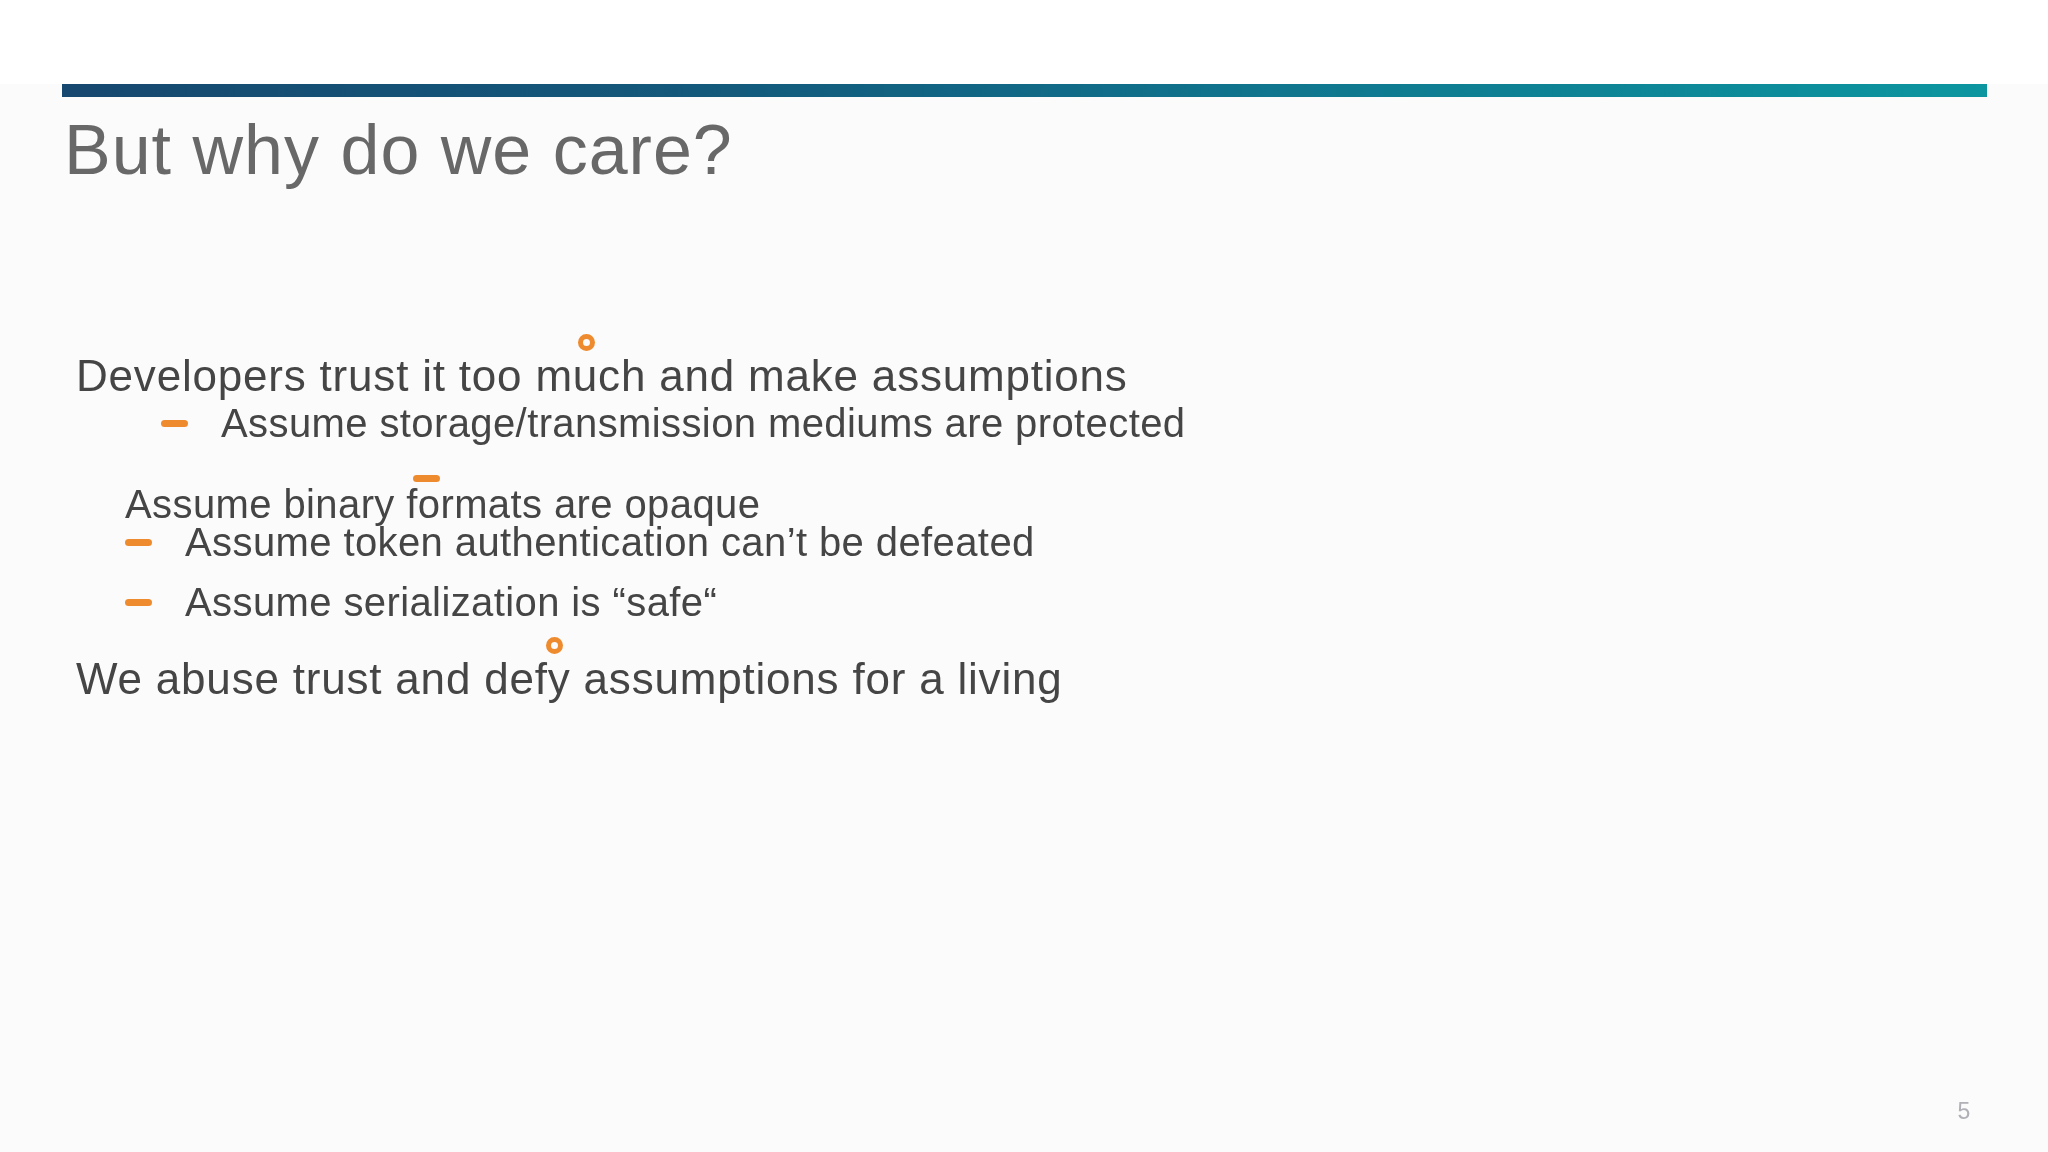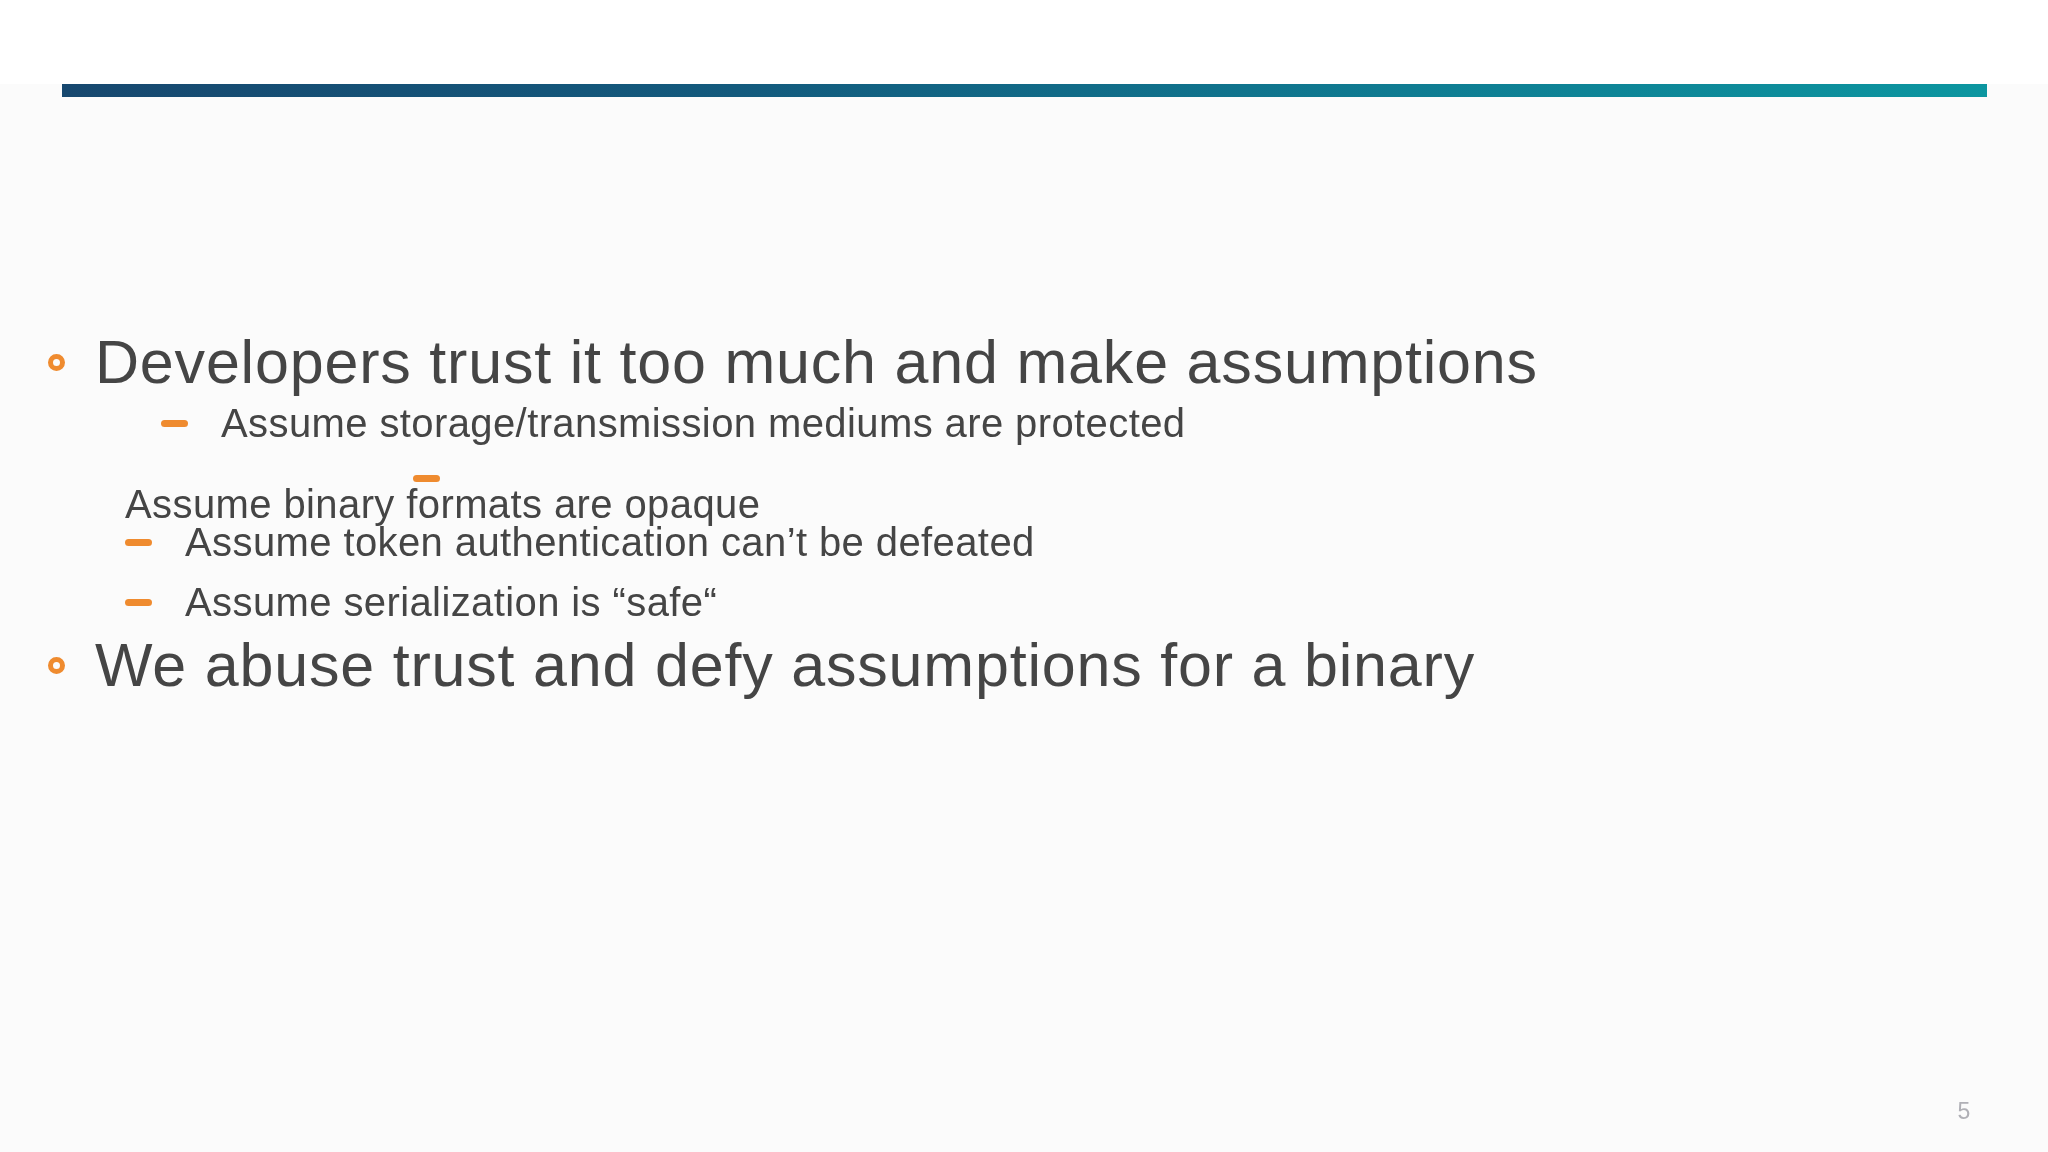--- a/index.html
+++ b/index.html
@@ -21,21 +21,21 @@
   .slide-title{
     position:absolute;left:64px;top:114px;
     font-size:70px;line-height:1.05;letter-spacing:1px;
     color:#686868;font-weight:400;margin:0;
     z-index:1;white-space:nowrap;
   }
   .bullet-row{
     position:absolute;left:0;display:flex;align-items:center;
     z-index:1;white-space:nowrap;color:#454545;
   }
-  .bullet-row.lvl1{height:56px;font-size:61px;letter-spacing:0.8px;padding-left:48px;}
+  .bullet-row.lvl1{height:56px;font-size:44px;letter-spacing:0.8px;padding-left:76px;flex-direction:column;}
   .bullet-row.lvl2{height:50px;font-size:40px;letter-spacing:0.4px;padding-left:125px;}
   .marker-donut{
     flex:0 0 auto;width:7px;height:7px;border:5px solid #ef8b2f;
     border-radius:50%;margin-right:30px;background:transparent;
   }
   .marker-dash{
     flex:0 0 auto;width:27px;height:7px;background:#ef8b2f;
     border-radius:3.5px;margin-right:33px;
   }
   .row-1{top:334px;}
@@ -58,20 +58,21 @@
 </style>
 </head>
 <body>
 
 <div class="slide">
 
   <div class="top-strip"></div>
 
   <div class="accent-bar"></div>
 
+  <h1 class="slide-title">But why do we care?</h1>
 
   <div class="bullet-row lvl1 row-1">
     <span class="marker-donut"></span>
     <span>Developers trust it too much and make assumptions</span>
   </div>
 
   <div class="bullet-row lvl2 row-2">
     <span class="marker-dash"></span>
     <span>Assume storage/transmission mediums are protected</span>
   </div>
@@ -86,19 +87,19 @@
     <span>Assume token authentication can’t be defeated</span>
   </div>
 
   <div class="bullet-row lvl2 row-5">
     <span class="marker-dash"></span>
     <span>Assume serialization is “safe“</span>
   </div>
 
   <div class="bullet-row lvl1 row-6">
     <span class="marker-donut"></span>
-    <span>We abuse trust and defy assumptions for a binary</span>
+    <span>We abuse trust and defy assumptions for a living</span>
   </div>
 
 
   <div class="page-number">5</div>
 
 </div>
 
 </body></html>

